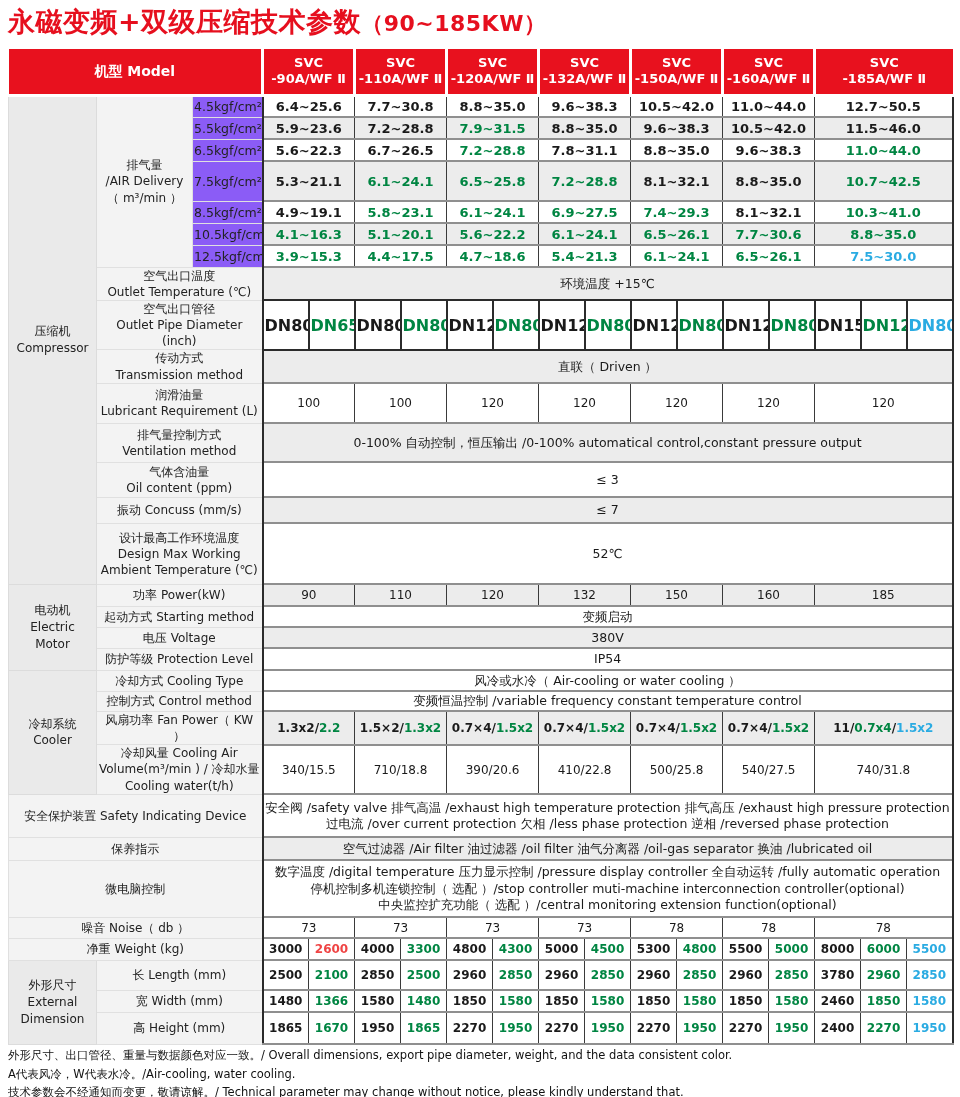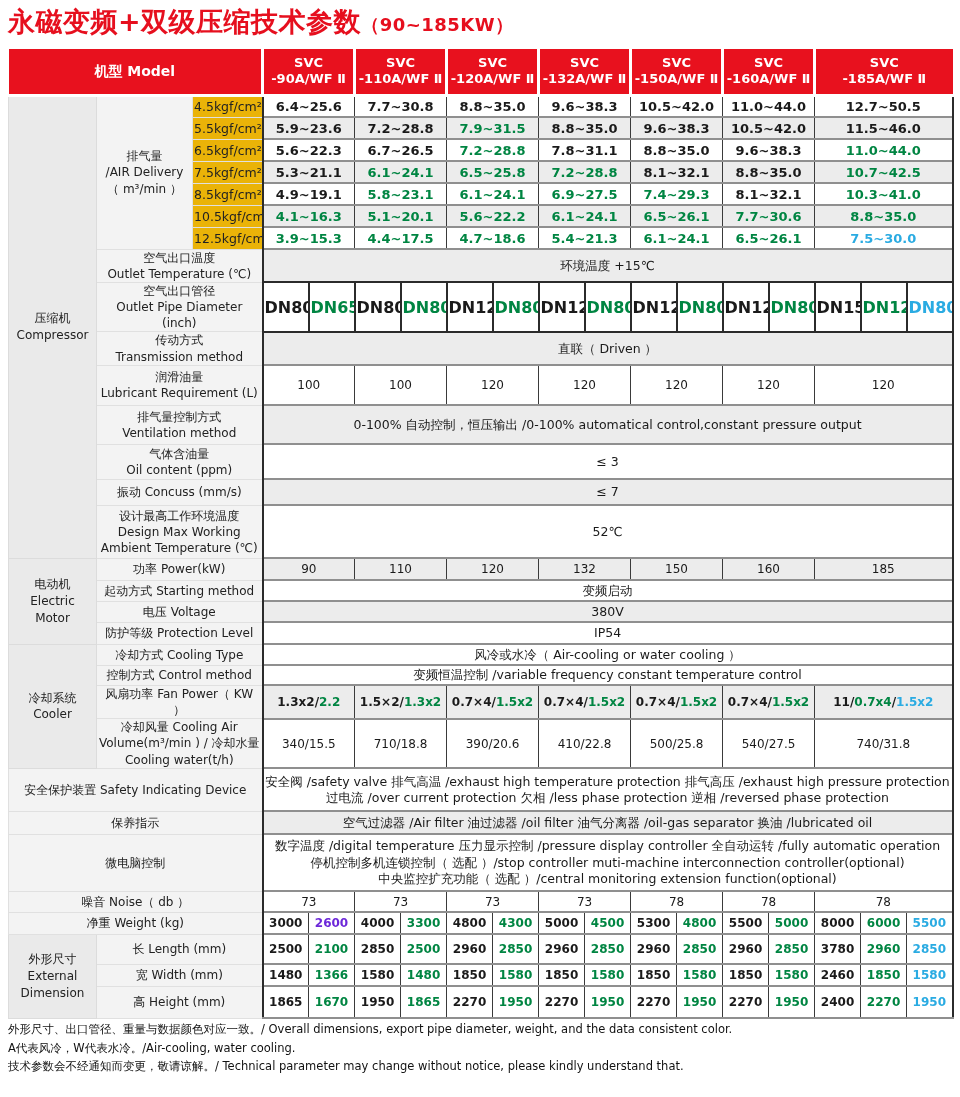--- a/index.html
+++ b/index.html
@@ -1,29 +1,29 @@
 <!DOCTYPE html>
 <html><head>
 <meta charset="utf-8">
 <style>
   html,body{margin:0;padding:0;background:#fff;}
   body{width:960px;height:1097px;font-family:"DejaVu Sans","Liberation Sans",sans-serif;color:#1a1a1a;}
   .page{padding:6px 8px 0 8px;}
   .title-line{color:#e60f1e;font-weight:bold;font-size:27px;letter-spacing:0.5px;line-height:1.15;}
-  .title-range{font-size:18px;font-weight:600;}
+  .title-range{font-size:22px;font-weight:600;}
   .subtitle{color:#e60f1e;font-size:13.5px;margin-top:3px;}
   table{border-collapse:collapse;table-layout:fixed;width:944px;margin-top:12px;}
   th,td{padding:0 1px;text-align:center;vertical-align:middle;overflow:hidden;}
   
   .hm,.hc{background:#e8111e;color:#fff;font-weight:bold;font-size:13px;line-height:1.25;border-left:3px solid #fff;border-bottom:3px solid #fff;}
   .hm{border-left:none;font-size:14px;}
   
   .la{background:#eaeaea;font-size:12px;line-height:1.4;color:#222;border:1px solid #dcdcdc;}
   .lb{background:#f3f3f3;font-size:12px;line-height:1.35;color:#222;border:1px solid #e0e0e0;}
-  .lc{background:#eab308;font-size:12.5px;color:#222;border:1px solid #e0e0e0;}
+  .lc{background:#8b5cf6;font-size:12.5px;color:#222;border:1px solid #e0e0e0;}
   
   .dt{border-top:2px solid #8f8f8f;font-size:13px;font-weight:bold;background:#fff;}
   .sp{font-weight:normal;font-size:12.5px;line-height:1.3;}
   .sh{background:#ececec;}
   .dl{border-left:2px solid #2b2b2b;}
   .dr{border-right:2px solid #2b2b2b;}
   .cs{border-left:1.5px solid #3a3a3a;}
   .bx{border:2px solid #2b2b2b;font-size:16px;}
   .nw{font-weight:normal;}
   .sm{font-size:12px;}
@@ -82,21 +82,21 @@
         <tr style="height:22px">
           <td class="lc">6.5kgf/cm²</td>
           <td class="dt dl" colspan="2"><span style="color:#1a1a1a">5.6~22.3</span></td>
           <td class="dt cs" colspan="2"><span style="color:#1a1a1a">6.7~26.5</span></td>
           <td class="dt cs" colspan="2"><span style="color:#008542">7.2~28.8</span></td>
           <td class="dt cs" colspan="2"><span style="color:#1a1a1a">7.8~31.1</span></td>
           <td class="dt cs" colspan="2"><span style="color:#1a1a1a">8.8~35.0</span></td>
           <td class="dt cs" colspan="2"><span style="color:#1a1a1a">9.6~38.3</span></td>
           <td class="dt cs dr" colspan="3"><span style="color:#008542">11.0~44.0</span></td>
         </tr>
-        <tr style="height:22px">
+        <tr style="height:40px">
           <td class="lc">7.5kgf/cm²</td>
           <td class="dt sh dl" colspan="2"><span style="color:#1a1a1a">5.3~21.1</span></td>
           <td class="dt sh cs" colspan="2"><span style="color:#008542">6.1~24.1</span></td>
           <td class="dt sh cs" colspan="2"><span style="color:#008542">6.5~25.8</span></td>
           <td class="dt sh cs" colspan="2"><span style="color:#008542">7.2~28.8</span></td>
           <td class="dt sh cs" colspan="2"><span style="color:#1a1a1a">8.1~32.1</span></td>
           <td class="dt sh cs" colspan="2"><span style="color:#1a1a1a">8.8~35.0</span></td>
           <td class="dt sh cs dr" colspan="3"><span style="color:#008542">10.7~42.5</span></td>
         </tr>
         <tr style="height:22px">
@@ -170,21 +170,21 @@
           <td class="dt sp sh dl dr" colspan="15">0-100% 自动控制，恒压输出 /0-100%  automatical control,constant pressure output</td>
         </tr>
         <tr style="height:35px">
           <td class="lb" colspan="2">气体含油量<br>Oil content (ppm)</td>
           <td class="dt sp dl dr" colspan="15">≤ 3</td>
         </tr>
         <tr style="height:26px">
           <td class="lb" colspan="2">振动 Concuss (mm/s)</td>
           <td class="dt sp sh dl dr" colspan="15">≤ 7</td>
         </tr>
-        <tr style="height:53px">
+        <tr style="height:61px">
           <td class="lb" colspan="2">设计最高工作环境温度<br>Design Max Working<br>Ambient  Temperature (℃)</td>
           <td class="dt sp dl dr" colspan="15">52℃</td>
         </tr>
         <tr style="height:22px">
           <td class="la" rowspan="4">电动机<br>Electric<br>Motor</td>
           <td class="lb" colspan="2">功率 Power(kW)</td>
           <td class="dt sh dl sm nw" colspan="2"><span style="color:#1a1a1a">90</span></td>
           <td class="dt sh cs sm nw" colspan="2"><span style="color:#1a1a1a">110</span></td>
           <td class="dt sh cs sm nw" colspan="2"><span style="color:#1a1a1a">120</span></td>
           <td class="dt sh cs sm nw" colspan="2"><span style="color:#1a1a1a">132</span></td>
@@ -251,21 +251,21 @@
           <td class="dt cs sm nw" colspan="2"><span style="color:#1a1a1a">73</span></td>
           <td class="dt cs sm nw" colspan="2"><span style="color:#1a1a1a">73</span></td>
           <td class="dt cs sm nw" colspan="2"><span style="color:#1a1a1a">73</span></td>
           <td class="dt cs sm nw" colspan="2"><span style="color:#1a1a1a">78</span></td>
           <td class="dt cs sm nw" colspan="2"><span style="color:#1a1a1a">78</span></td>
           <td class="dt cs dr sm nw" colspan="3"><span style="color:#1a1a1a">78</span></td>
         </tr>
         <tr style="height:22px">
           <td class="lb" colspan="3">净重 Weight (kg)</td>
           <td class="dt dl sm"><span style="color:#1a1a1a">3000</span></td>
-          <td class="dt cs sm"><span style="color:#6d28d9">2600</span></td>
+          <td class="dt cs sm"><span style="color:#ef4444">2600</span></td>
           <td class="dt cs sm"><span style="color:#1a1a1a">4000</span></td>
           <td class="dt cs sm"><span style="color:#008542">3300</span></td>
           <td class="dt cs sm"><span style="color:#1a1a1a">4800</span></td>
           <td class="dt cs sm"><span style="color:#008542">4300</span></td>
           <td class="dt cs sm"><span style="color:#1a1a1a">5000</span></td>
           <td class="dt cs sm"><span style="color:#008542">4500</span></td>
           <td class="dt cs sm"><span style="color:#1a1a1a">5300</span></td>
           <td class="dt cs sm"><span style="color:#008542">4800</span></td>
           <td class="dt cs sm"><span style="color:#1a1a1a">5500</span></td>
           <td class="dt cs sm"><span style="color:#008542">5000</span></td>

